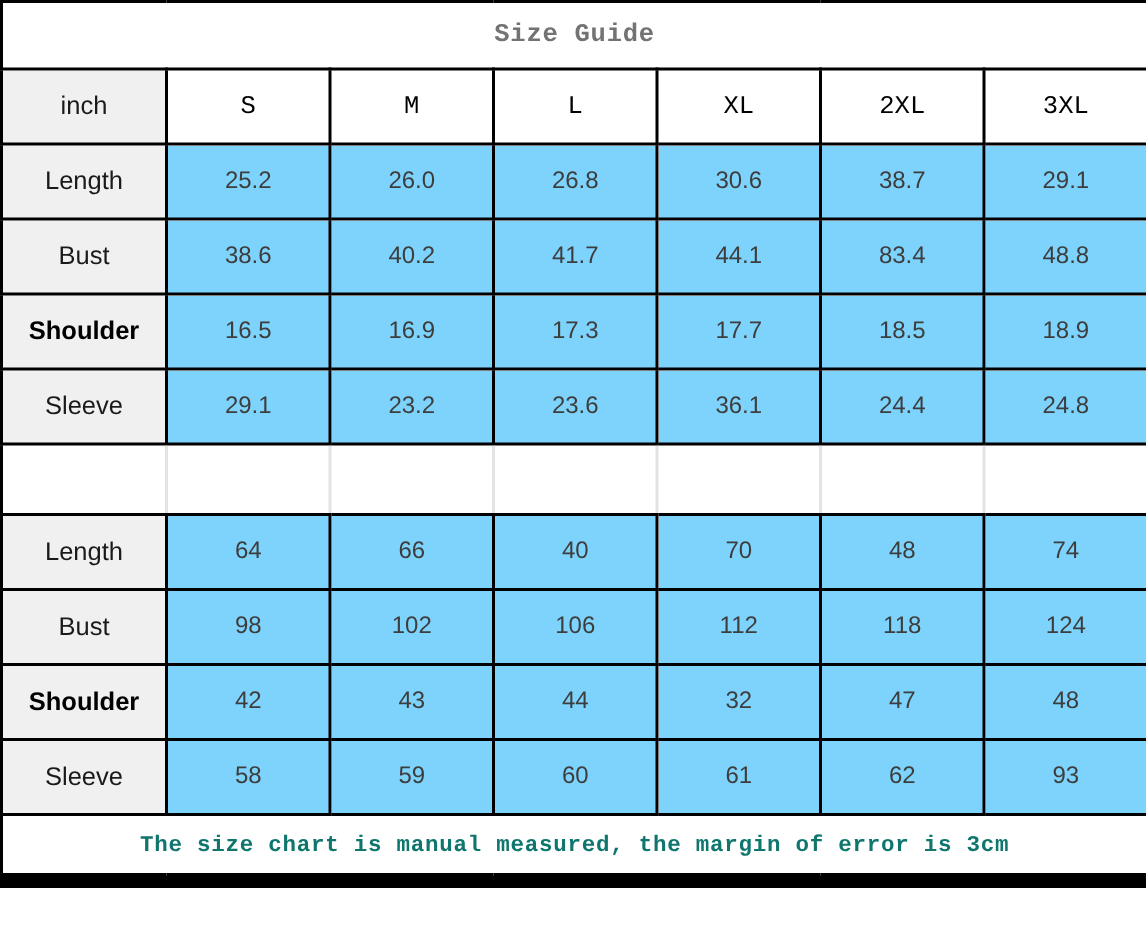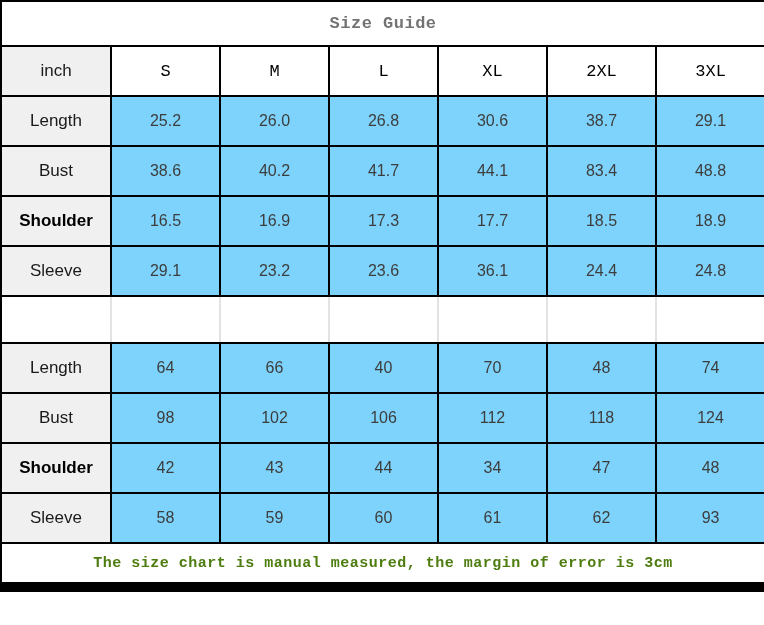--- a/index.html
+++ b/index.html
@@ -71,21 +71,21 @@
     border-right: 2px solid #e3e3e3;
   }
   tr.spacer-row td:first-child { border-left-color: #000000; }
   tr.spacer-row td:last-child  { border-right-color: #000000; }
   
   tr.footer-row { height: 40px; }
   td.footer-cell {
     font-family: "Liberation Mono", "DejaVu Sans Mono", monospace;
     font-weight: bold;
     font-size: 15px;
-    color: #4d7c0f;
+    color: #0f766e;
     background: #ffffff;
     letter-spacing: 0.5px;
     margin-top: 31px;
   }
   .bottom-bar {
     width: 764px;
     height: 8px;
     background: #000000;
   }
 </style>
@@ -187,21 +187,21 @@
         <td class="value-cell">112</td>
         <td class="value-cell">118</td>
         <td class="value-cell">124</td>
       </tr>
 
       <tr class="grid-row">
         <td class="label-cell bold">Shoulder</td>
         <td class="value-cell">42</td>
         <td class="value-cell">43</td>
         <td class="value-cell">44</td>
-        <td class="value-cell">34</td>
+        <td class="value-cell">32</td>
         <td class="value-cell">47</td>
         <td class="value-cell">48</td>
       </tr>
 
       <tr class="grid-row">
         <td class="label-cell">Sleeve</td>
         <td class="value-cell">58</td>
         <td class="value-cell">59</td>
         <td class="value-cell">60</td>
         <td class="value-cell">61</td>

